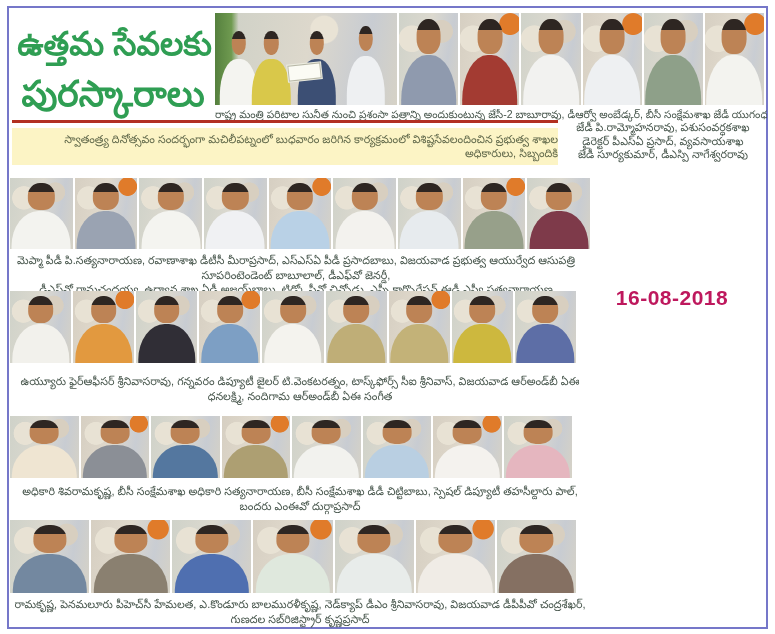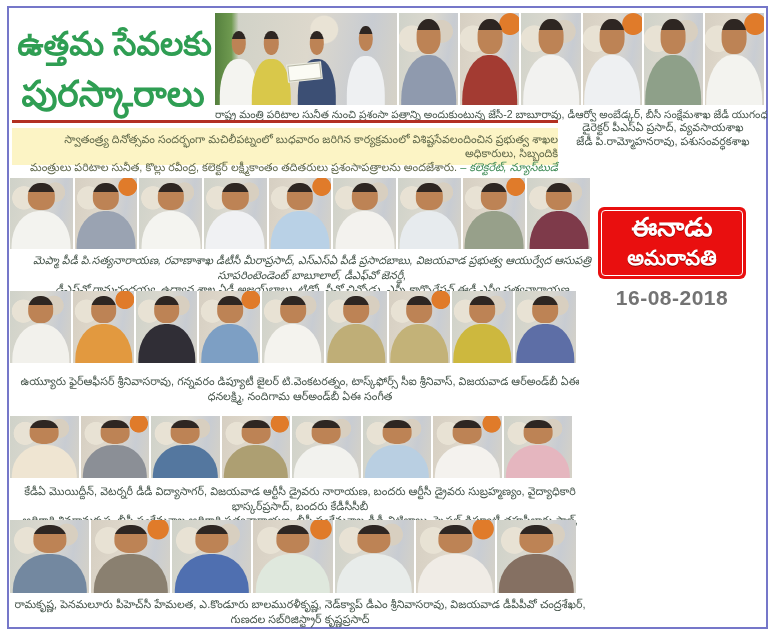--- a/index.html
+++ b/index.html
@@ -54,40 +54,40 @@
   .gp::after{content:"";position:absolute;bottom:0;left:50%;transform:translateX(-50%);
       width:96%;height:62%;border-radius:44% 44% 0 0/80% 80% 0 0;background:var(--shirt);}
   .cert{position:absolute;left:40%;bottom:27%;width:17%;height:15%;background:#fbfbf4;
       border:1px solid #b9b9a8;transform:rotate(-6deg);box-shadow:0 0 0 1px #ecece0;}
 
   
   .cap{position:absolute;color:#45544a;font-size:11px;line-height:14.5px;text-align:center;}
   .cap-row1{left:215px;top:107px;width:552px;text-align:left;white-space:nowrap;
             overflow:hidden;font-size:10.5px;}
   .cap-right{left:562px;top:121px;width:202px;line-height:13.5px;}
-  .cap2{left:22px;top:253px;width:580px;font-style:italic;}
+  .cap2{left:6px;top:253px;width:580px;}
   .cap3{left:10px;top:374px;width:580px;}
   .cap4{left:10px;top:484px;width:580px;}
   .cap5{left:10px;top:597px;width:580px;}
 
   
   .ybox{position:absolute;left:12px;top:128px;width:546px;height:37px;background:#fcf4c5;
         text-align:right;color:#5f6749;font-size:11px;line-height:14px;padding-top:4px;
         box-sizing:border-box;}
   .ybox .credit{color:#3f8b56;font-style:italic;}
 
   
   .logo{position:absolute;left:598px;top:207px;width:148px;height:72px;background:#e90f0f;
         border-radius:6px;text-align:center;color:#ffffff;font-weight:bold;}
   .logo-inner{position:absolute;inset:3px;border:1.5px solid #ffffff;border-radius:4px;}
   .logo .t1{position:relative;font-size:26px;line-height:34px;margin-top:3px;
             text-shadow:0 1px 0 #8d0000;}
   .logo .t2{position:relative;font-size:21px;line-height:28px;text-shadow:0 1px 0 #8d0000;}
   .date{position:absolute;left:598px;top:286px;width:148px;text-align:center;
-        color:#737373;font-weight:bold;font-size:21px;letter-spacing:0.5px;}
+        color:#be185d;font-weight:bold;font-size:21px;letter-spacing:0.5px;}
 </style>
 </head>
 <body>
 
 <div class="page">
   <div class="frame"></div>
 
   <div class="headline">
     <div class="h1">ఉత్తమ సేవలకు</div>
     <div class="h2">పురస్కారాలు</div>
@@ -104,39 +104,31 @@
     <div class="photo" style="--shirt:#8f9aae"></div>
     <div class="photo warm" style="--shirt:#a33b32"></div>
     <div class="photo" style="--shirt:#f2f2f0"></div>
     <div class="photo warm" style="--shirt:#eef0f2"></div>
     <div class="photo" style="--shirt:#8ea089"></div>
     <div class="photo warm" style="--shirt:#f3f3ef"></div>
   </div>
 
   <div class="cap cap-row1">రాష్ట్ర మంత్రి పరిటాల సునీత నుంచి ప్రశంసా పత్రాన్ని అందుకుంటున్న జేసీ-2 బాబూరావు, డీఆర్వో అంబేడ్కర్, బీసీ సంక్షేమశాఖ జేడీ యుగంధర్, సాంఘిక సంక్షేమశాఖ</div>
   <div class="cap cap-right">
+    <div>జేడీ పి.రామ్మోహనరావు, పశుసంవర్ధకశాఖ</div>
     <div>డైరెక్టర్ పీఎస్ఏ ప్రసాద్, వ్యవసాయశాఖ</div>
-    <div>జేడీ పి.రామ్మోహనరావు, పశుసంవర్ధకశాఖ</div>
+    <div>జేడీ సూర్యకుమార్, డీఎస్పి నాగేశ్వరరావు</div>
   </div>
 
   <div class="red-rule"></div>
 
   <div class="ybox">
     <div>స్వాతంత్ర్య దినోత్సవం సందర్భంగా మచిలీపట్నంలో బుధవారం జరిగిన కార్యక్రమంలో విశిష్టసేవలందించిన ప్రభుత్వ శాఖల అధికారులు, సిబ్బందికి</div>
-    <div>
-      <span>మంత్రులు పరిటాల సునీత, కొల్లు రవీంద్ర, కలెక్టర్ లక్ష్మీకాంతం తదితరులు ప్రశంసాపత్రాలను అందజేశారు.</span>
-      <span class="credit">– కలెక్టరేట్, న్యూస్‌టుడే</span>
-    </div>
   </div>
 
-  <div class="logo">
-    <div class="logo-inner"></div>
-    <div class="t1">ఈనాడు</div>
-    <div class="t2">అమరావతి</div>
-  </div>
   <div class="date">16-08-2018</div>
 
   <div class="strip strip2">
     <div class="photo" style="--shirt:#f3f3ef"></div>
     <div class="photo warm" style="--shirt:#9aa3b2"></div>
     <div class="photo" style="--shirt:#f4f4f0"></div>
     <div class="photo" style="--shirt:#f0f1f3"></div>
     <div class="photo warm" style="--shirt:#b9d1e6"></div>
     <div class="photo" style="--shirt:#f3f2ee"></div>
     <div class="photo" style="--shirt:#e7ebee"></div>
@@ -167,21 +159,20 @@
     <div class="photo" style="--shirt:#efe5d2"></div>
     <div class="photo warm" style="--shirt:#8b8f96"></div>
     <div class="photo" style="--shirt:#54779f"></div>
     <div class="photo warm" style="--shirt:#ad9f72"></div>
     <div class="photo" style="--shirt:#f2f2ee"></div>
     <div class="photo" style="--shirt:#b9cfe2"></div>
     <div class="photo warm" style="--shirt:#f4f2ee"></div>
     <div class="photo" style="--shirt:#e5b6bf"></div>
   </div>
   <div class="cap cap4">
-    <div>కేడీఏ మొయిద్దీన్, వెటర్నరీ డీడీ విద్యాసాగర్, విజయవాడ ఆర్టీసీ డ్రైవరు నారాయణ, బందరు ఆర్టీసీ డ్రైవరు సుబ్రహ్మణ్యం, వైద్యాధికారి భాస్కర్‌ప్రసాద్, బందరు కేడీసీసీబీ</div>
     <div>అధికారి శివరామకృష్ణ, బీసీ సంక్షేమశాఖ అధికారి సత్యనారాయణ, బీసీ సంక్షేమశాఖ డీడీ చిట్టిబాబు, స్పెషల్ డిప్యూటీ తహసీల్దారు పాల్, బందరు ఎంఈవో దుర్గాప్రసాద్</div>
   </div>
 
   <div class="strip strip5">
     <div class="photo" style="--shirt:#7388a0"></div>
     <div class="photo warm" style="--shirt:#8a8070"></div>
     <div class="photo" style="--shirt:#4f6fb0"></div>
     <div class="photo warm" style="--shirt:#dfe8dd"></div>
     <div class="photo" style="--shirt:#e8ecea"></div>
     <div class="photo warm" style="--shirt:#f0ece6"></div>

